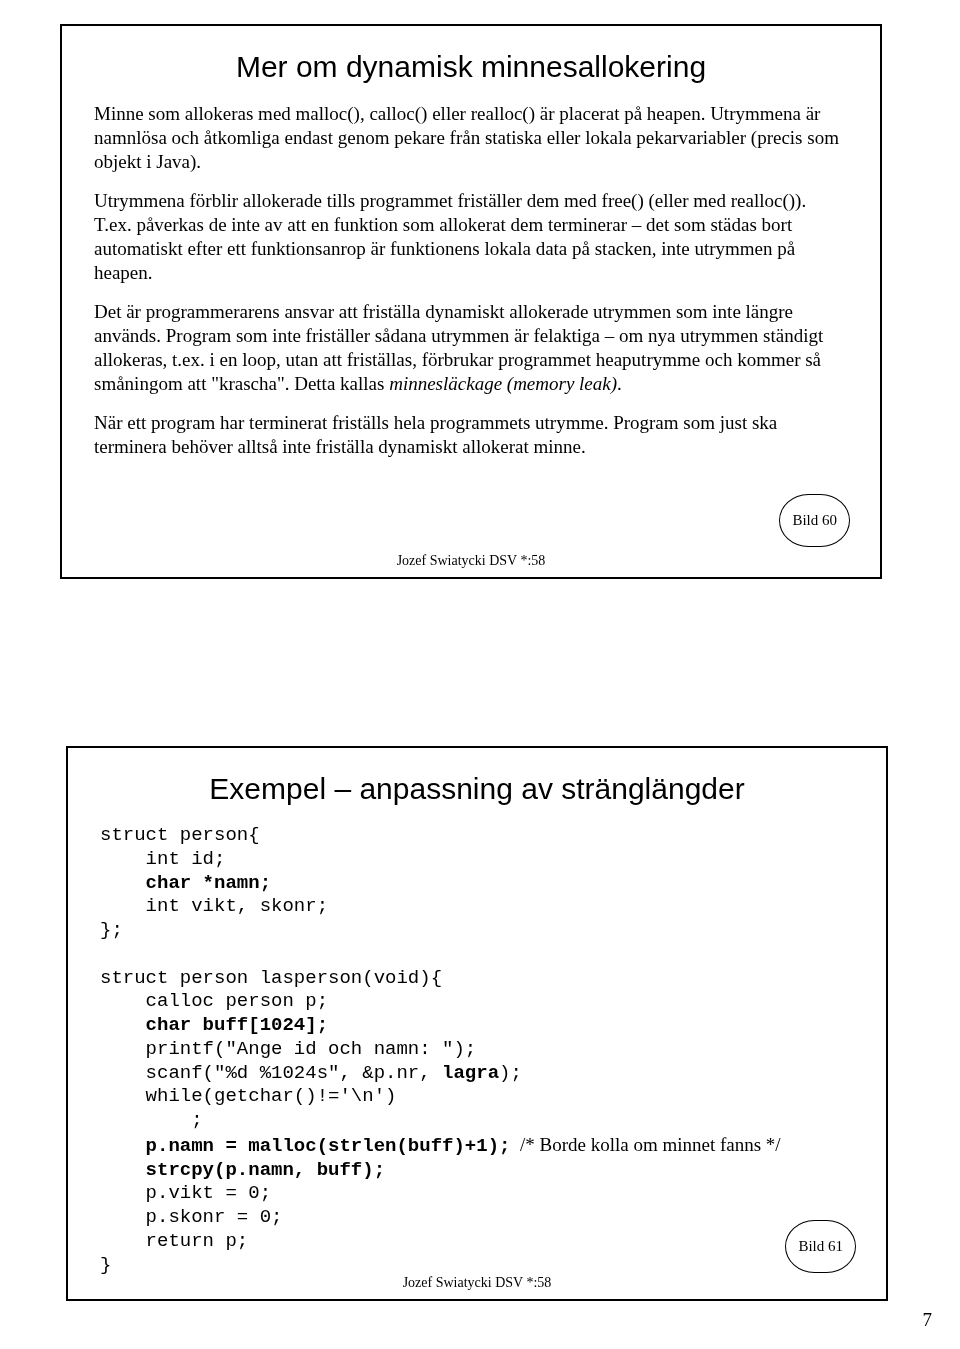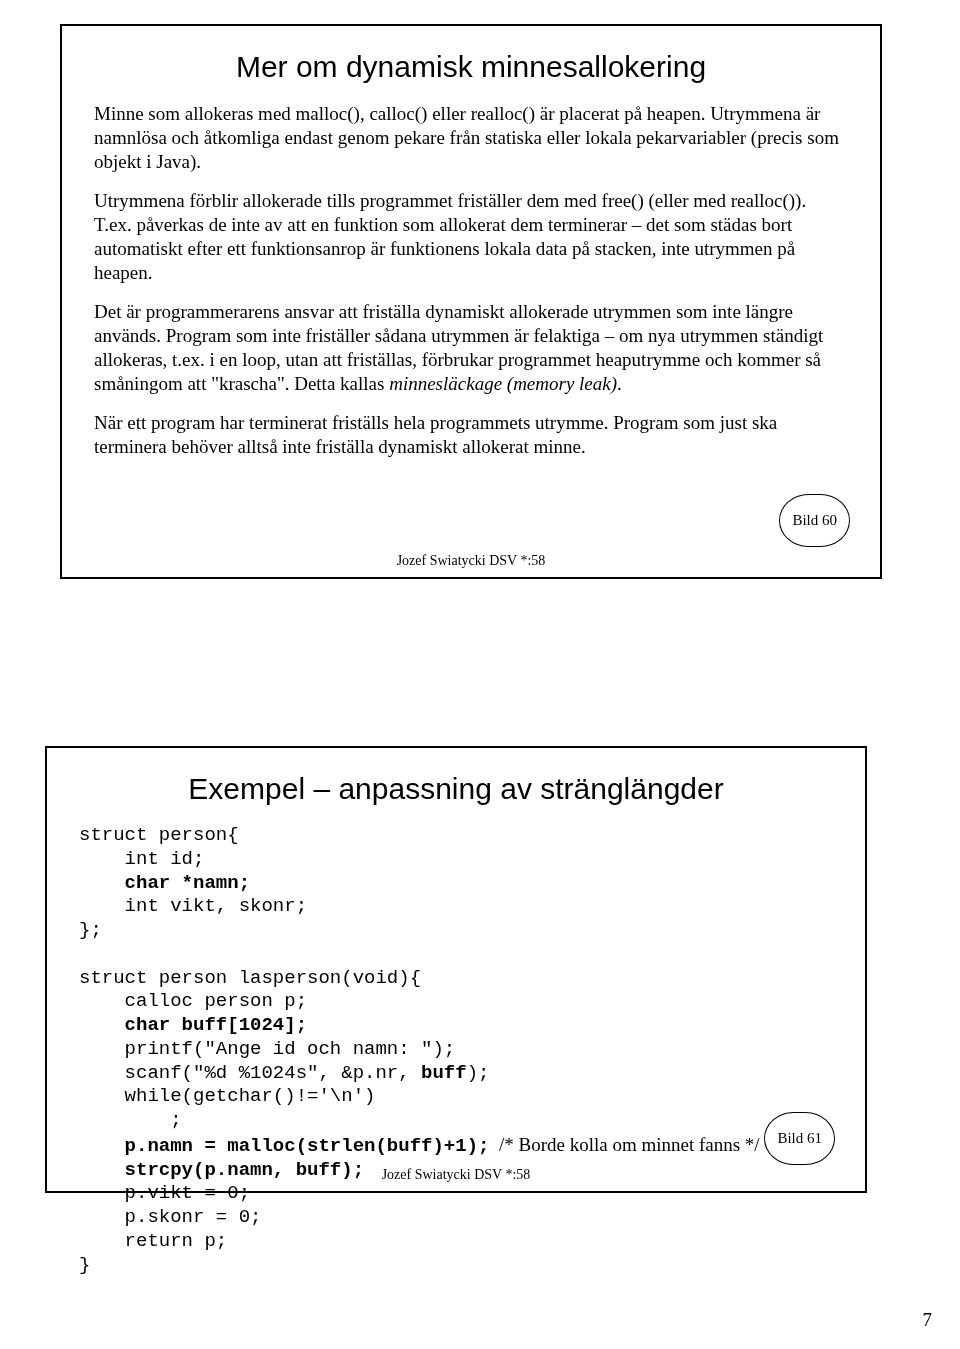--- a/index.html
+++ b/index.html
@@ -1,19 +1,19 @@
 <!DOCTYPE html>
 <html><head>
 <meta charset="utf-8">
 <style>
   body{margin:0;background:#fff;width:960px;font-family:'Times New Roman',Times,serif;color:#000}
   .page{position:relative;width:960px;height:1349px}
   .slide{position:absolute;border:2px solid #000;box-sizing:border-box;padding:24px 32px 24px 32px}
   .slide1{left:60px;top:24px;width:822px;height:555px}
-  .slide2{left:45px;top:746px;width:822px;height:447px}
+  .slide2{left:66px;top:746px;width:822px;height:555px}
   .title{font-family:Liberation Sans, sans-serif;font-size:30px;font-weight:400;text-align:center;margin:0 0 18px 0}
   .para{font-size:19px;line-height:1.25;margin:0 0 16px 0}
   .footer{position:absolute;bottom:8px;left:0;right:0;text-align:center;font-size:14px}
   .badge{position:absolute;border:1px solid #000;border-radius:50%/60%;padding:17px 12px;font-size:15px;background:#fff;right:30px}
   .slide1 .badge{bottom:30px}
   .slide2 .badge{bottom:26px}
   .code{font-family:'Courier New',Courier,monospace;font-size:19px;line-height:1.25;white-space:pre;margin:0}
   .b{font-weight:bold}
   .pnum{position:absolute;right:28px;bottom:18px;font-size:19px}
 </style>
@@ -37,21 +37,21 @@
 <pre class="code"><span>struct person{</span>
 <span>    int id;</span>
 <span class="b">    char *namn;</span>
 <span>    int vikt, skonr;</span>
 <span>};</span>
 
 <span>struct person lasperson(void){</span>
 <span>    calloc person p;</span>
 <span class="b">    char buff[1024];</span>
 <span>    printf("Ange id och namn: ");</span>
-<span>    scanf("%d %1024s", &amp;p.nr, </span><span class="b">buff</span><span>);</span>
+<span>    scanf("%d %1024s", &amp;p.nr, </span><span class="b">lagra</span><span>);</span>
 <span>    while(getchar()!='\n')</span>
 <span>        ;</span>
 <span class="b">    p.namn = malloc(strlen(buff)+1);</span><span style="font-family:'Times New Roman',serif">  /* Borde kolla om minnet fanns */</span>
 <span class="b">    strcpy(p.namn, buff);</span>
 <span>    p.vikt = 0;</span>
 <span>    p.skonr = 0;</span>
 <span>    return p;</span>
 <span>}</span></pre>
     <div class="footer">Jozef Swiatycki DSV *:58</div>
     <div class="badge">Bild 61</div>

